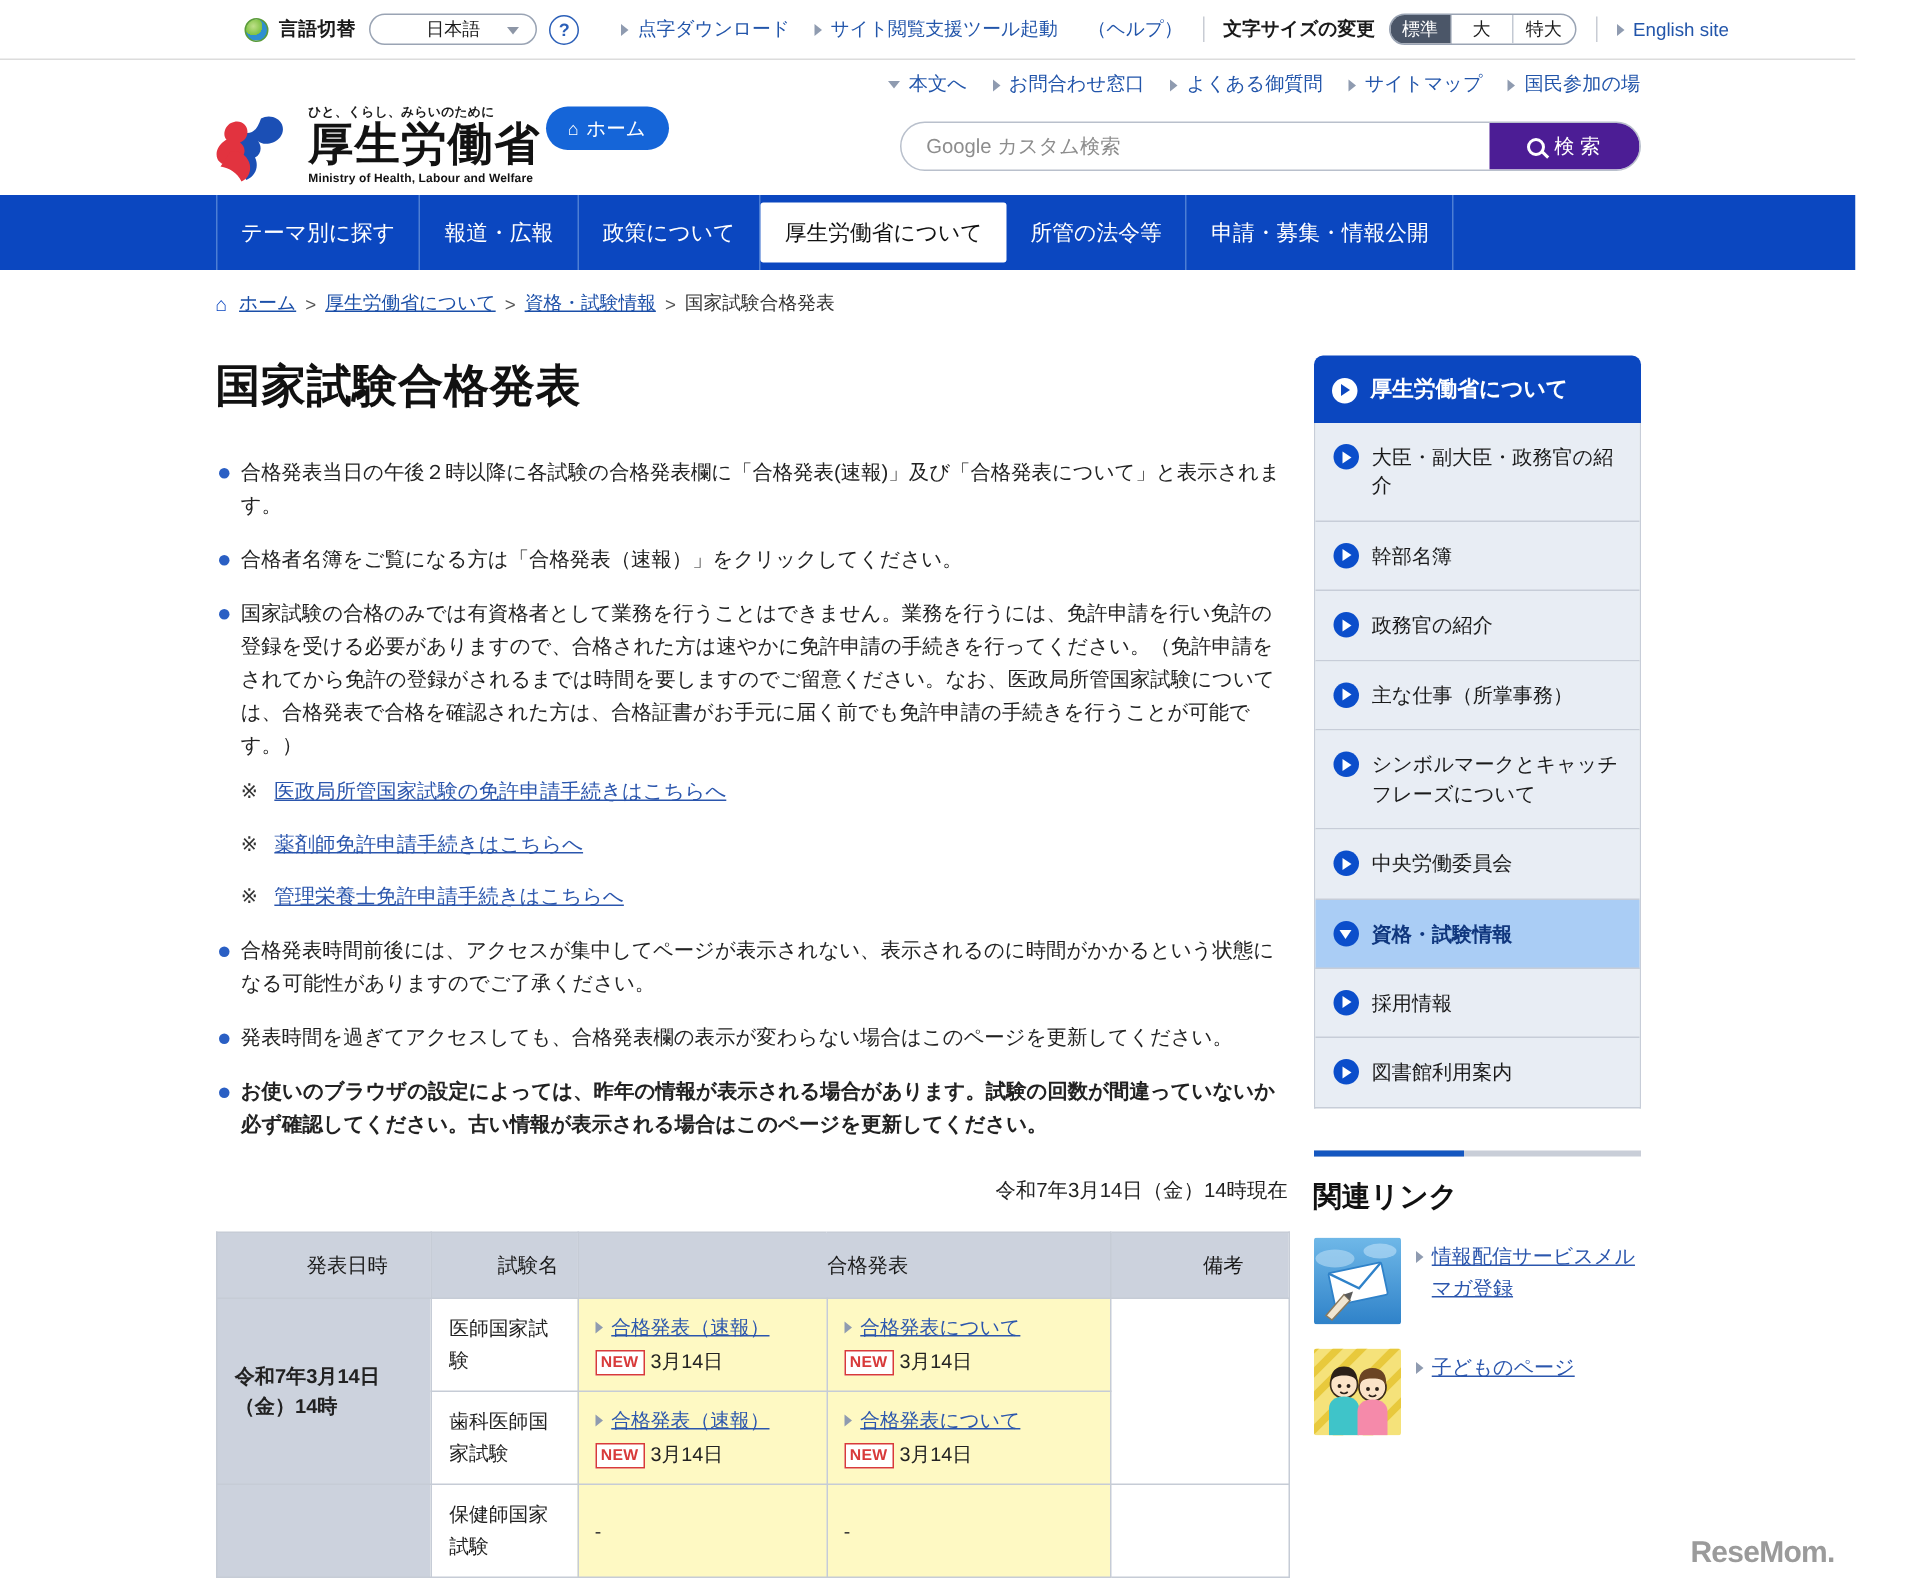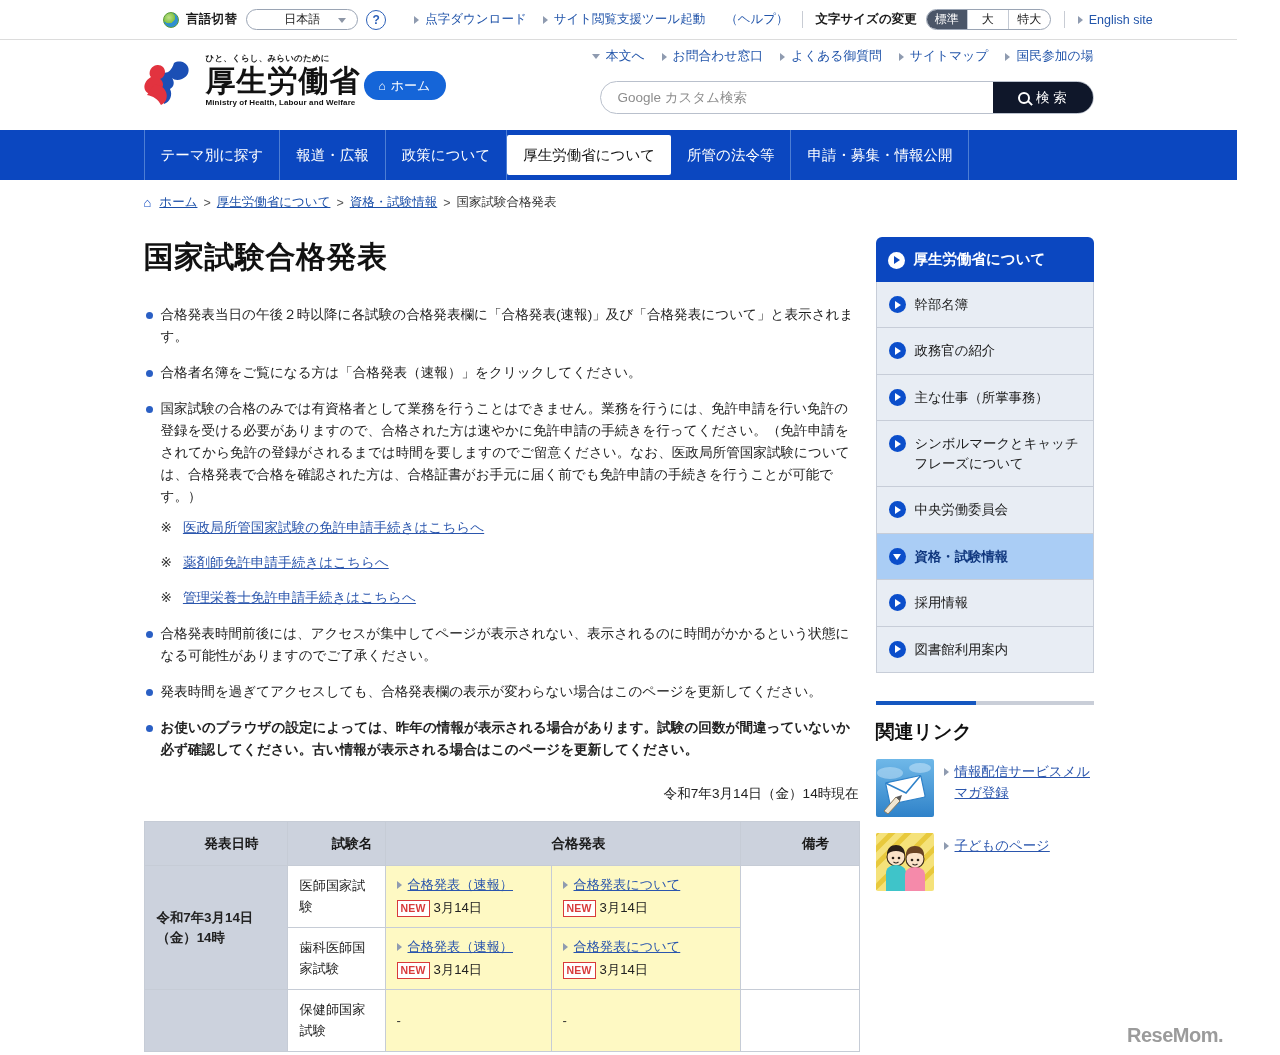--- a/index.html
+++ b/index.html
@@ -70,21 +70,21 @@
     font-size: 12px; color: #1a1a1a; border-right: 1px solid #c3c9d3;
   }
   .fs-btn:last-child { border-right: none; }
   .fs-btn.active { background: #4b5668; color: #fff; }
 
   
   .header { height: 90px; position: relative; }
   .header-inner { width: 950px; margin: 0 auto; position: relative; height: 90px; }
   .logo-block { position: absolute; left: 0; top: 13px; display: flex; align-items: flex-end; }
   .logo-mark { width: 56px; height: 48px; flex: none; }
-  .logo-text { margin-left: 6px; }
+  .logo-text { margin-left: 6px; margin-top: 16px; }
   .logo-tagline { font-size: 8.5px; color: #1a1a1a; font-weight: bold; letter-spacing: .2px; margin-bottom: 1px; }
   .logo-main { font-size: 30px; font-weight: bold; color: #121212; line-height: 1; letter-spacing: 1px; }
   .logo-en { font-size: 8px; font-weight: bold; color: #121212; margin-top: 2px; letter-spacing: .1px; }
   .home-btn {
     position: absolute; left: 220px; top: 31px;
     width: 82px; height: 29px; border-radius: 15px;
     background: #1565d8; color: #fff;
     display: flex; align-items: center; justify-content: center;
     font-size: 13px; gap: 5px;
   }
@@ -99,21 +99,21 @@
     position: absolute; right: 0; top: 41px;
     width: 494px; height: 33px; border-radius: 17px;
     border: 1px solid #b9c0cc; background: #fff; display: flex; overflow: hidden;
   }
   .search-input {
     flex: 1; border: none; outline: none; padding-left: 17px;
     font-size: 13.5px; color: #555; font-family: inherit; background: transparent;
   }
   .search-input::placeholder { color: #8d8d8d; }
   .search-btn {
-    width: 100px; background: #0f172a; color: #fff;
+    width: 100px; background: #4c1d95; color: #fff;
     display: flex; align-items: center; justify-content: center; gap: 6px;
     font-size: 13.5px; border: none; font-family: inherit; cursor: pointer;
   }
   .mag { width: 12px; height: 12px; border: 2px solid #fff; border-radius: 50%; position: relative; }
   .mag::after { content: ""; position: absolute; width: 2px; height: 6px; background: #fff;
     right: -3px; bottom: -4px; transform: rotate(-45deg); }
 
   
   .gnav { background: #0b47c0; height: 50px; }
   .gnav-inner { width: 950px; margin: 0 auto; display: flex; height: 50px; align-items: stretch; }
@@ -161,21 +161,21 @@
   .sub-link-row { display: flex; align-items: flex-start; margin-bottom: 13px; font-size: 13.6px; }
   .kome { color: #333; margin-right: 11px; }
   .sub-link-row a { color: #2b56ad; text-decoration: underline; }
 
   .asof { text-align: right; font-size: 13.6px; color: #222; margin: 24px 0 18px 0; }
 
   
   table.exam { border-collapse: collapse; width: 715px; font-size: 13px; table-layout: fixed; }
   table.exam th, table.exam td { border: 1px solid #c6ccd6; vertical-align: middle; }
   table.exam thead th {
-    background: #ccd2dd; color: #1a1a1a; font-weight: bold;
+    background: #ccd2dd; color: #1a1a1a; font-weight: normal;
     height: 44px; font-size: 13.5px; padding-left: 33px;
   }
   td.datecell {
     background: #ccd2dd; font-weight: bold; text-align: left;
     padding: 10px 12px; font-size: 13.4px; line-height: 1.5; vertical-align: middle;
   }
   td.datecell.blank { background: #ccd2dd; }
   td.examname { padding: 10px 12px; font-size: 13.2px; line-height: 1.55; background: #fff; }
   td.result { padding: 10px 11px; font-size: 13.2px; background: #fef9c3; vertical-align: top; }
   td.remark { background: #fff; }
@@ -482,20 +482,24 @@
         </tbody>
       </table>
     </div>
 
     <aside class="side-col">
       <div class="side-head">
         <span class="dot-play"></span>
         <span>厚生労働省について</span>
       </div>
       <div class="side-nav">
+        <a class="side-item" href="#">
+          <span class="dot-play"></span>
+          <span>大臣・副大臣・政務官の紹介</span>
+        </a>
         <a class="side-item" href="#">
           <span class="dot-play"></span>
           <span>幹部名簿</span>
         </a>
         <a class="side-item" href="#">
           <span class="dot-play"></span>
           <span>政務官の紹介</span>
         </a>
         <a class="side-item" href="#">
           <span class="dot-play"></span>

